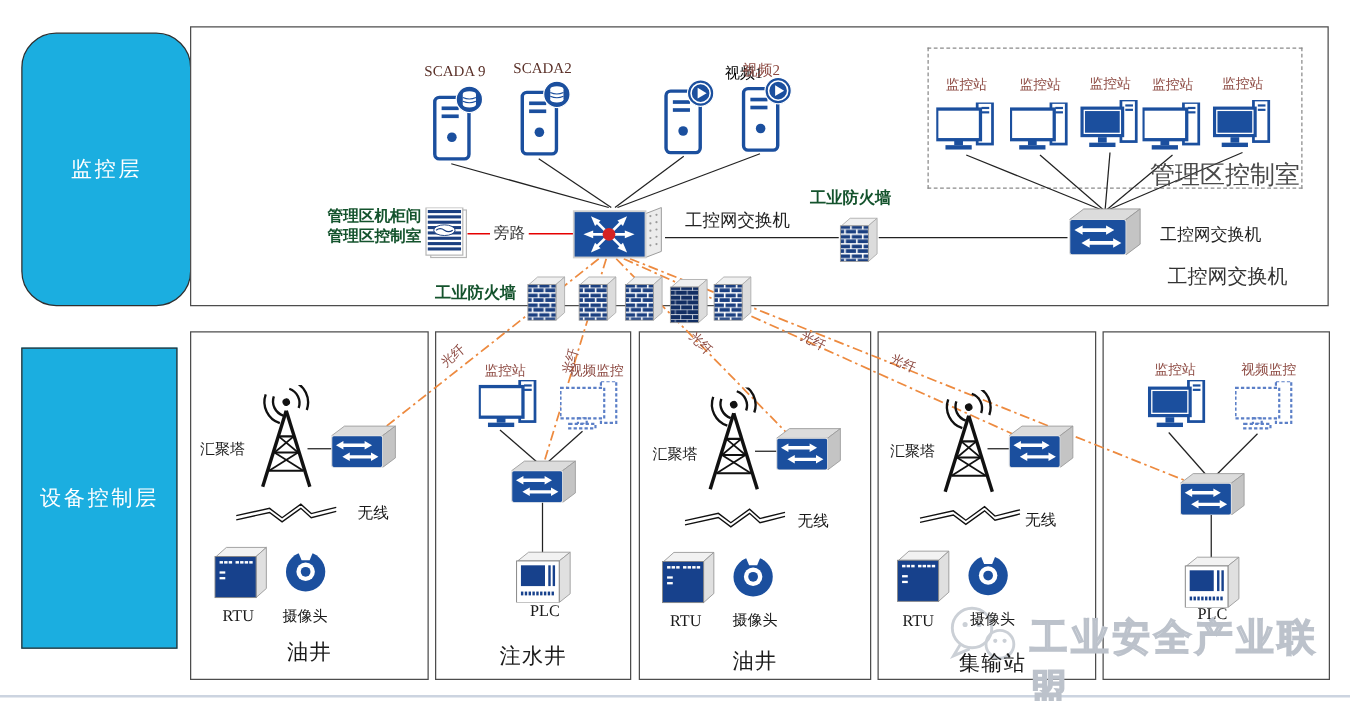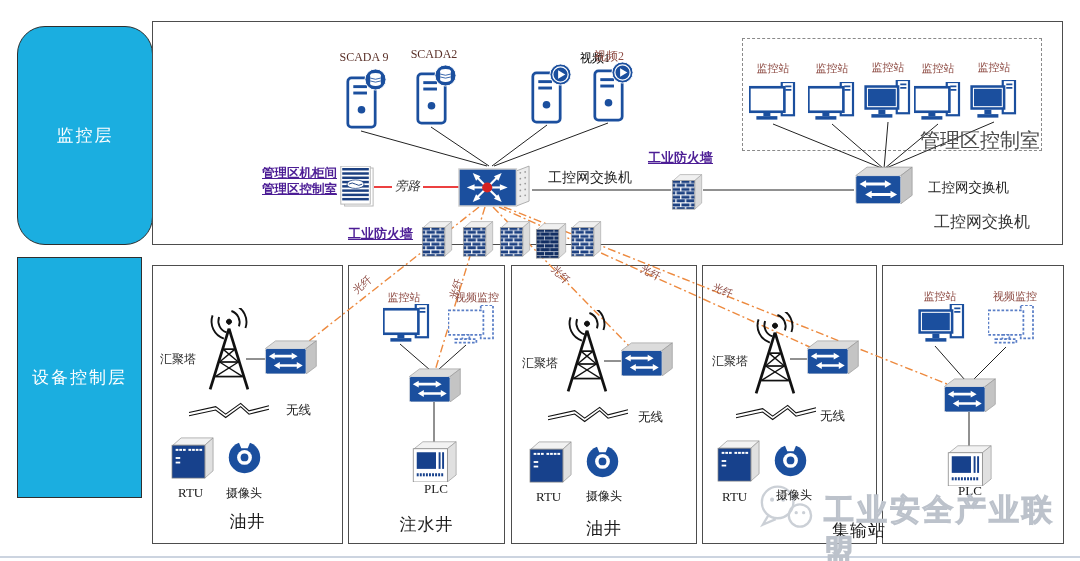--- a/index.html
+++ b/index.html
@@ -7,38 +7,38 @@
         font-family:"Liberation Serif","DejaVu Serif",serif;}
   .box{position:absolute;border:1.5px solid #4d4d4d;background:#fff;box-sizing:border-box;z-index:1;}
   .layerbox{position:absolute;background:#1BAEE0;border:1px solid #2f2f2f;color:#fff;
             display:flex;align-items:center;justify-content:center;font-size:17px;
             letter-spacing:2px;z-index:1;box-sizing:border-box;}
   .dashedbox{position:absolute;border:1.5px dashed #8a8a8a;z-index:1;box-sizing:border-box;}
   svg.overlay{position:absolute;left:0;top:0;z-index:2;}
   .lbl{position:absolute;z-index:3;color:#1a1a1a;white-space:nowrap;line-height:1.25;}
   .c{text-align:center;}
   .maroon{color:#8d4a42;}
-  .redb{color:#4c1d95;font-weight:bold;text-decoration:underline;}
+  .redb{color:#14532d;font-weight:bold;}
   .fiber{font-size:10.5px;color:#8d4a42;z-index:3;position:absolute;}
-  .bypass{background:#fff;padding:0 3px;font-style:italic;}
+  .bypass{background:#fff;padding:0 3px;}
   .zonename{font-size:17px;letter-spacing:1px;}
   .watermark{position:absolute;z-index:4;color:#e9ebef;-webkit-text-stroke:1.1px #bcc2cb;
              font-weight:bold;font-size:30px;letter-spacing:3px;
              font-family:"Liberation Sans","DejaVu Sans",sans-serif;}
   .bottomline{position:absolute;left:0;top:556px;width:1080px;height:2px;background:#ccd4e0;z-index:1;}
 </style>
 </head>
 <body>
 
 <div class="page">
 
   <div class="layerbox" style="left:17px;top:26px;width:136px;height:219px;border-radius:28px;">
     <span>监控层</span>
   </div>
-  <div class="layerbox" style="left:17px;top:257px;width:125px;height:241px;">
+  <div class="layerbox" style="left:17px;top:278px;width:125px;height:241px;">
     <span>设备控制层</span>
   </div>
 
   <div class="box" style="left:152px;top:21px;width:911px;height:224px;"></div>
   <div class="box" style="left:152px;top:265px;width:191px;height:279px;"></div>
   <div class="box" style="left:348px;top:265px;width:157px;height:279px;"></div>
   <div class="box" style="left:511px;top:265px;width:186px;height:279px;"></div>
   <div class="box" style="left:702px;top:265px;width:175px;height:279px;"></div>
   <div class="box" style="left:882px;top:265px;width:182px;height:279px;"></div>
   <div class="dashedbox" style="left:742px;top:38px;width:300px;height:113px;"></div>
@@ -379,20 +379,20 @@
   <div class="lbl" style="left:522px;top:356px;font-size:12px;">汇聚塔</div>
   <div class="lbl" style="left:638px;top:410px;font-size:12.5px;">无线</div>
   <div class="lbl" style="left:536px;top:489px;font-size:13px;">RTU</div>
   <div class="lbl" style="left:586px;top:489px;font-size:12px;">摄像头</div>
   <div class="lbl c zonename" style="left:511px;top:518px;width:186px;">油井</div>
 
   <div class="lbl" style="left:712px;top:354px;font-size:12px;">汇聚塔</div>
   <div class="lbl" style="left:820px;top:409px;font-size:12.5px;">无线</div>
   <div class="lbl" style="left:722px;top:489px;font-size:13px;">RTU</div>
   <div class="lbl" style="left:776px;top:488px;font-size:12px;">摄像头</div>
-  <div class="lbl c zonename" style="left:702px;top:520px;width:184px;text-align:right;">集输站</div>
+  <div class="lbl c zonename" style="left:702px;top:520px;width:184px;">集输站</div>
 
   <div class="lbl maroon c" style="left:918px;top:290px;width:44px;font-size:11px;">监控站</div>
   <div class="lbl maroon c" style="left:990px;top:290px;width:50px;font-size:11px;">视频监控</div>
   <div class="lbl" style="left:958px;top:483px;font-size:13px;">PLC</div>
 
   <div class="watermark" style="left:824px;top:490px;">工业安全产业联盟</div>
 </div>
 
 </body></html>

